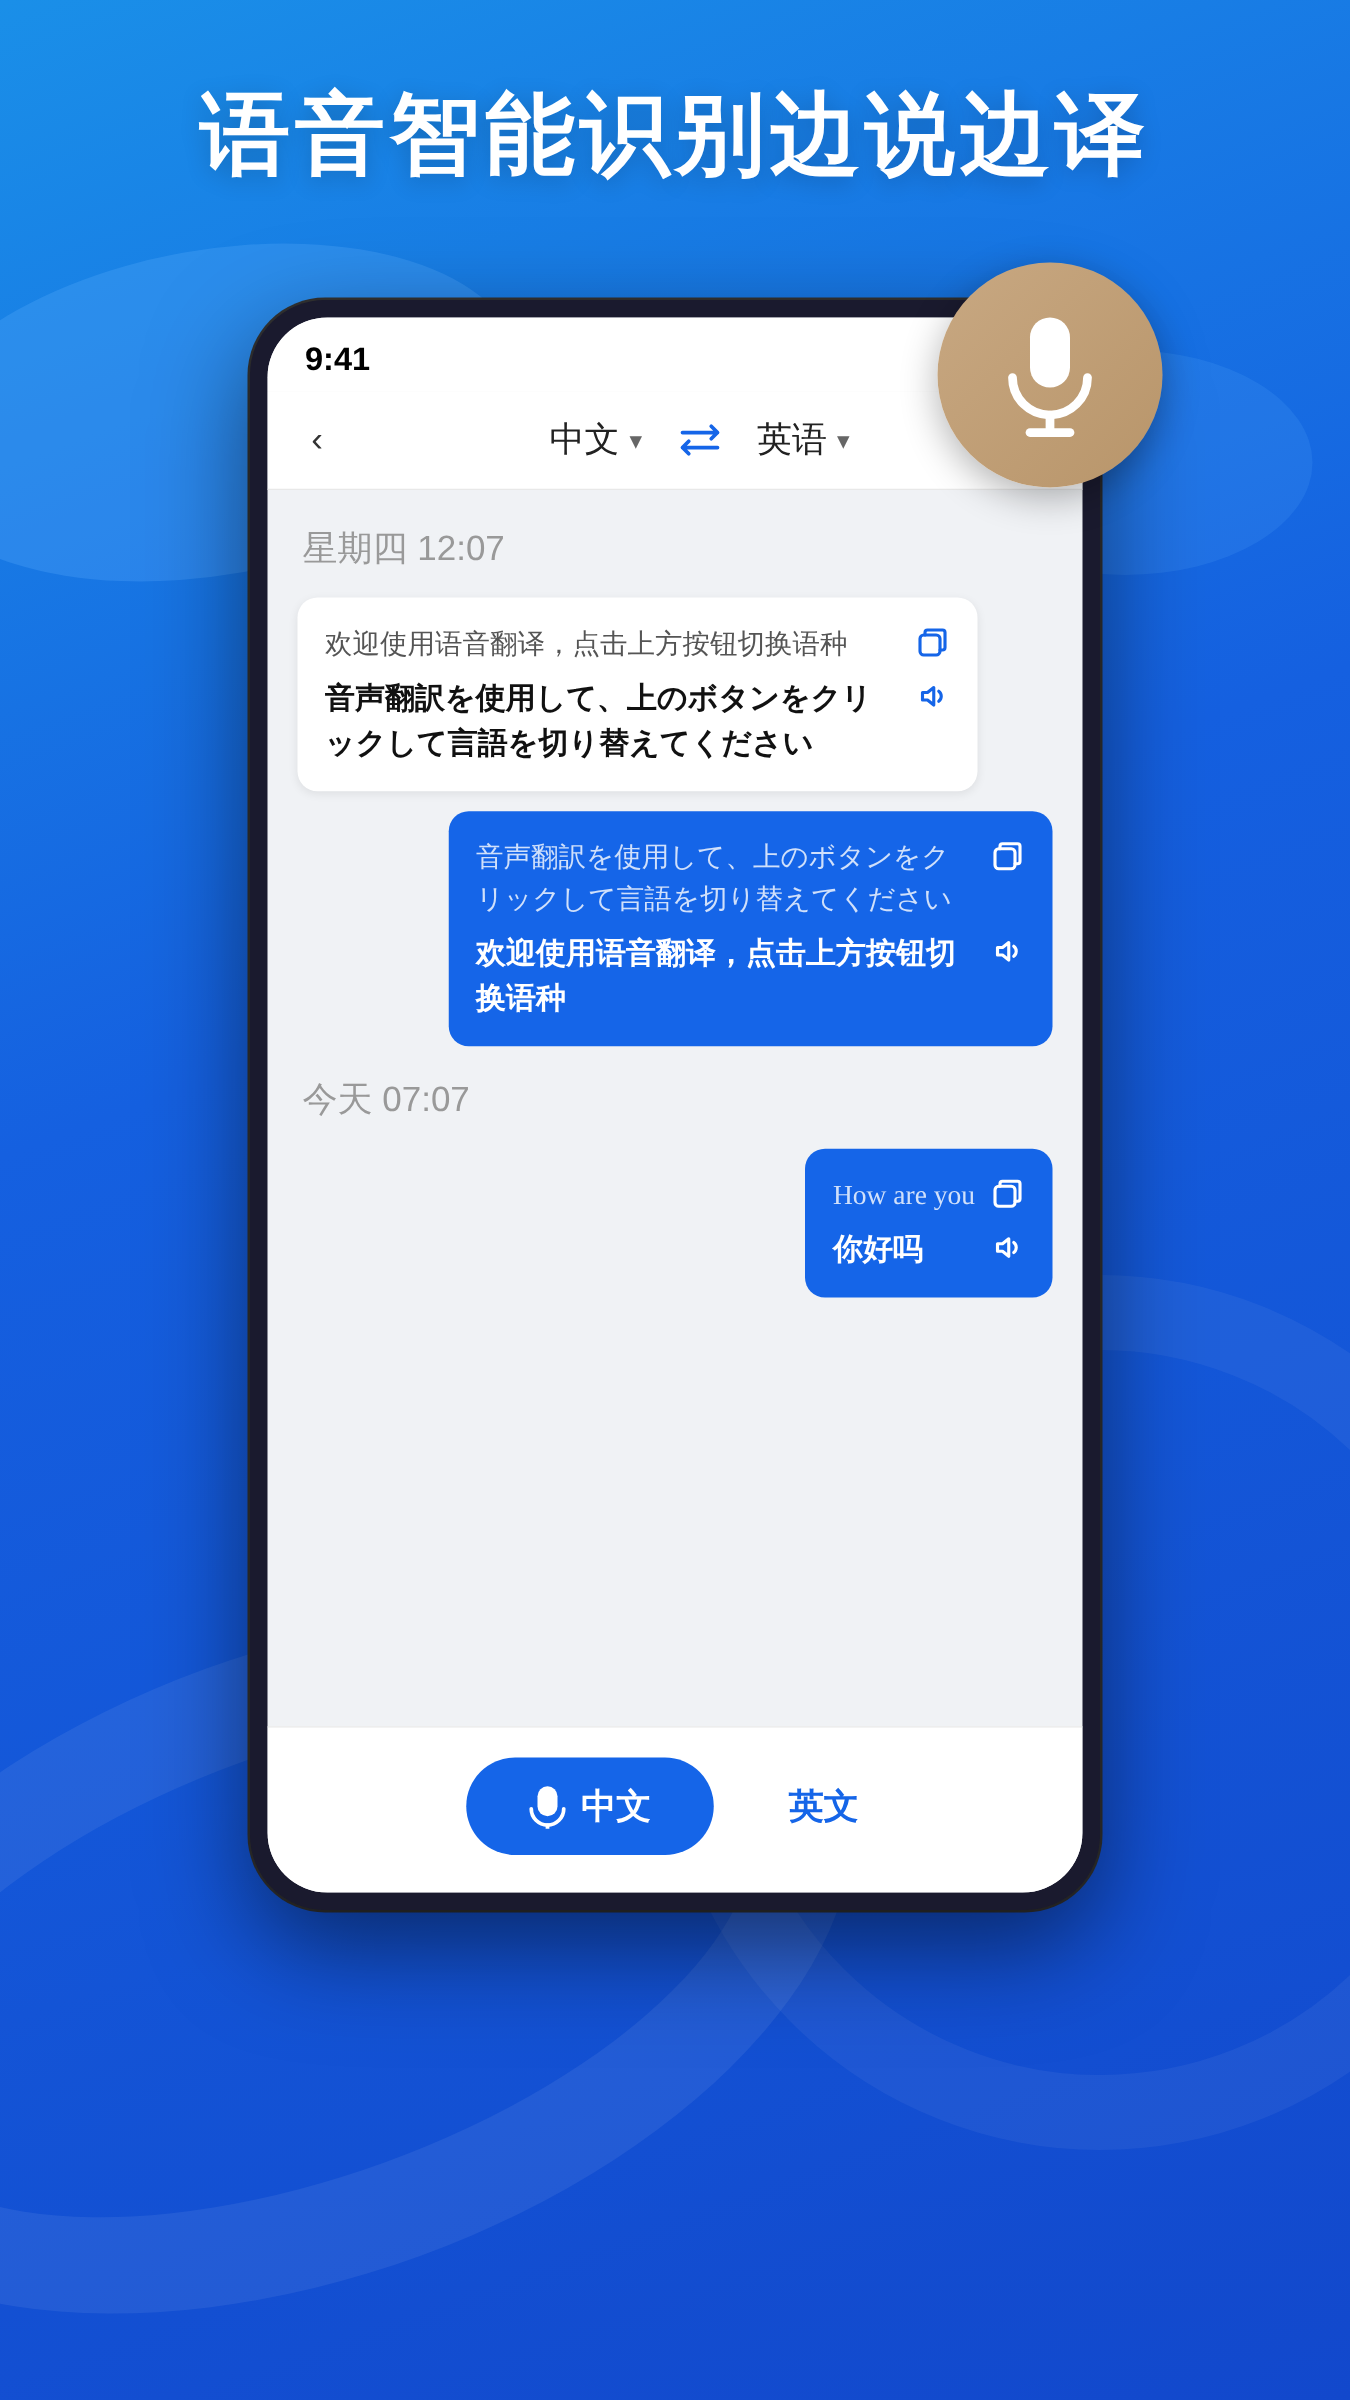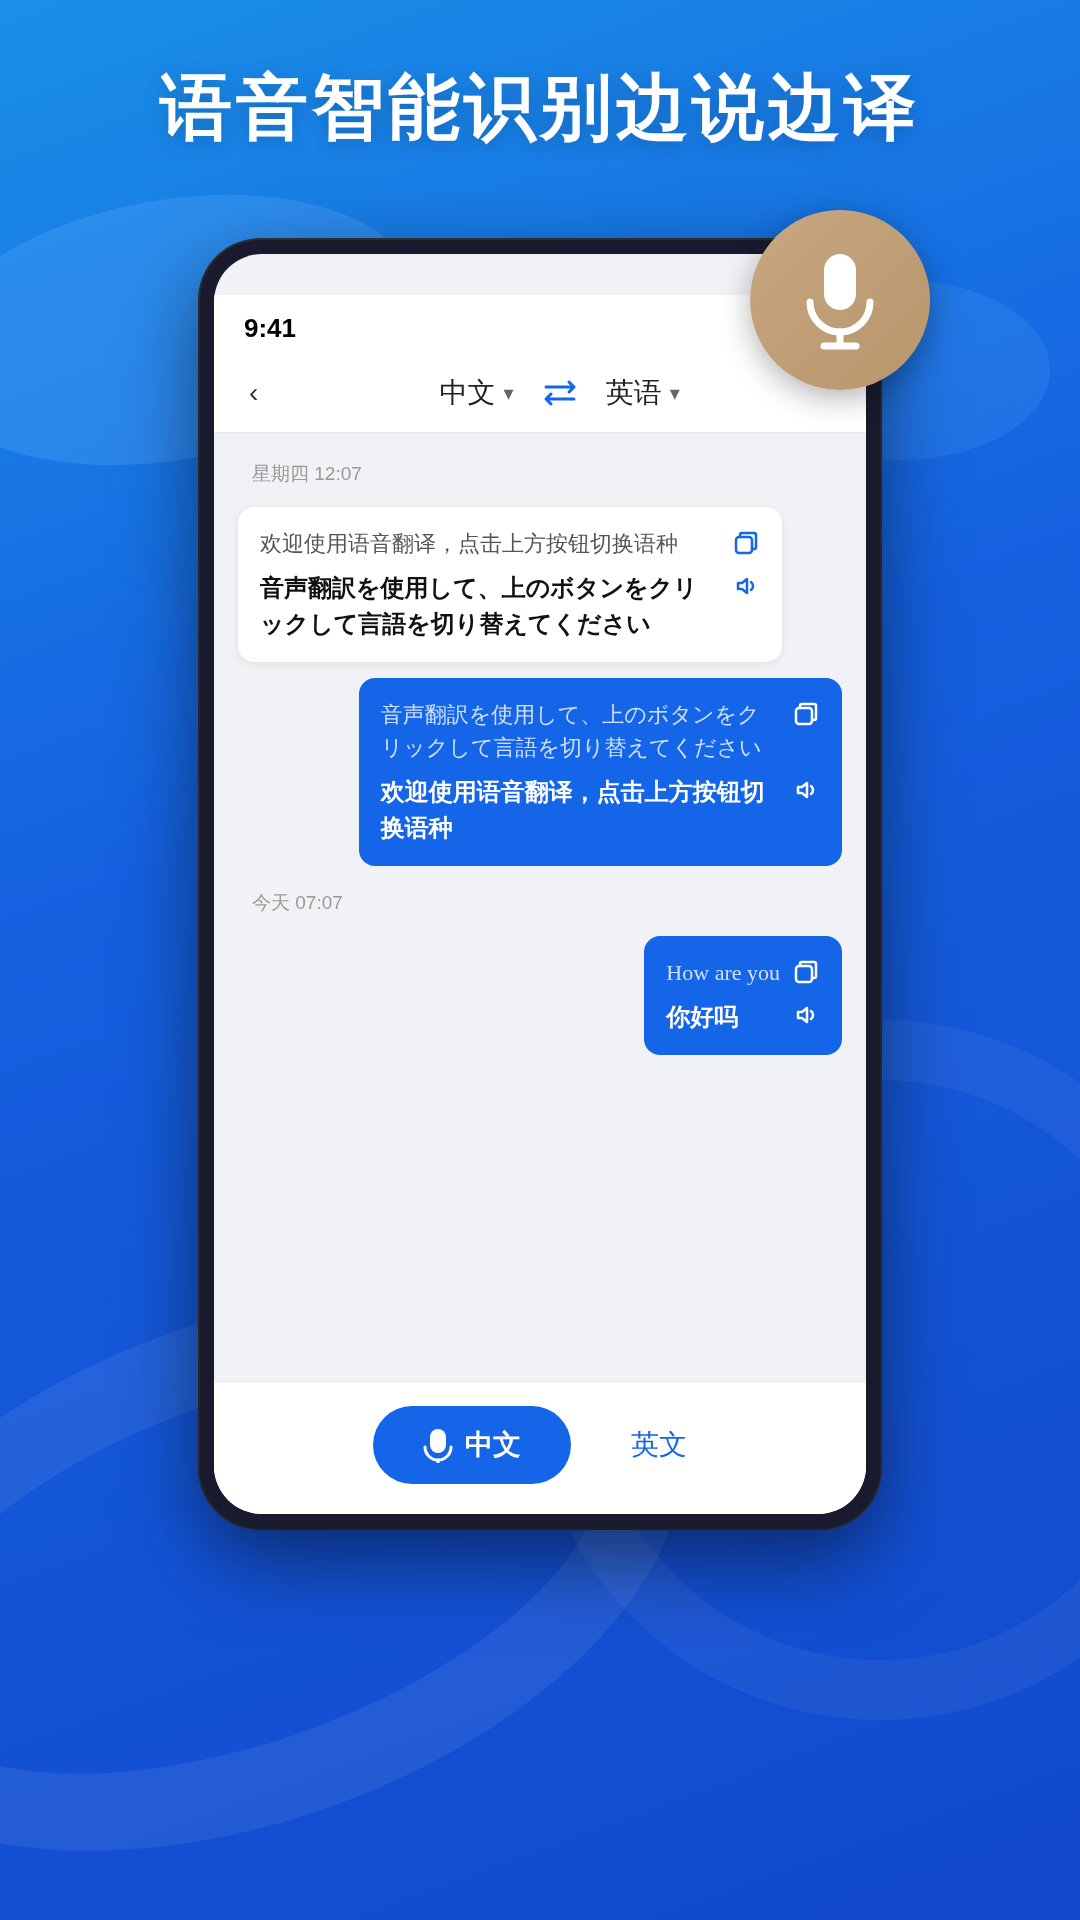--- a/index.html
+++ b/index.html
@@ -106,21 +106,20 @@
     }
 
     
     .status-bar {
       background: #fff;
       padding: 18px 30px 10px;
       display: flex;
       justify-content: space-between;
       align-items: center;
       flex-shrink: 0;
-      margin-top: 41px;
     }
 
     .status-time {
       font-size: 26px;
       font-weight: 600;
       color: #000;
     }
 
     .status-icons {
       display: flex;
@@ -191,22 +190,22 @@
       overflow-y: auto;
       padding: 20px 24px;
       display: flex;
       flex-direction: column;
       gap: 16px;
     }
 
     .timestamp {
       text-align: left;
       color: #999;
-      font-size: 19px;
-      margin: 8px 14px 4px;
+      font-size: 28px;
+      margin: 8px 4px 4px;
     }
 
     
     .bubble-left {
       background: #fff;
       border-radius: 16px;
       padding: 20px 22px;
       max-width: 90%;
       align-self: flex-start;
       box-shadow: 0 2px 8px rgba(0,0,0,0.08);
@@ -306,21 +305,21 @@
       align-items: center;
       gap: 12px;
       cursor: pointer;
     }
 
     .btn-speak-secondary {
       background: transparent;
       color: #1565e8;
       border: none;
       font-size: 28px;
-      font-weight: 400;
+      font-weight: 700;
       cursor: pointer;
       padding: 20px 20px;
     }
 
     
     .mic-float {
       position: absolute;
       top: -30px;
       right: -50px;
       width: 180px;

